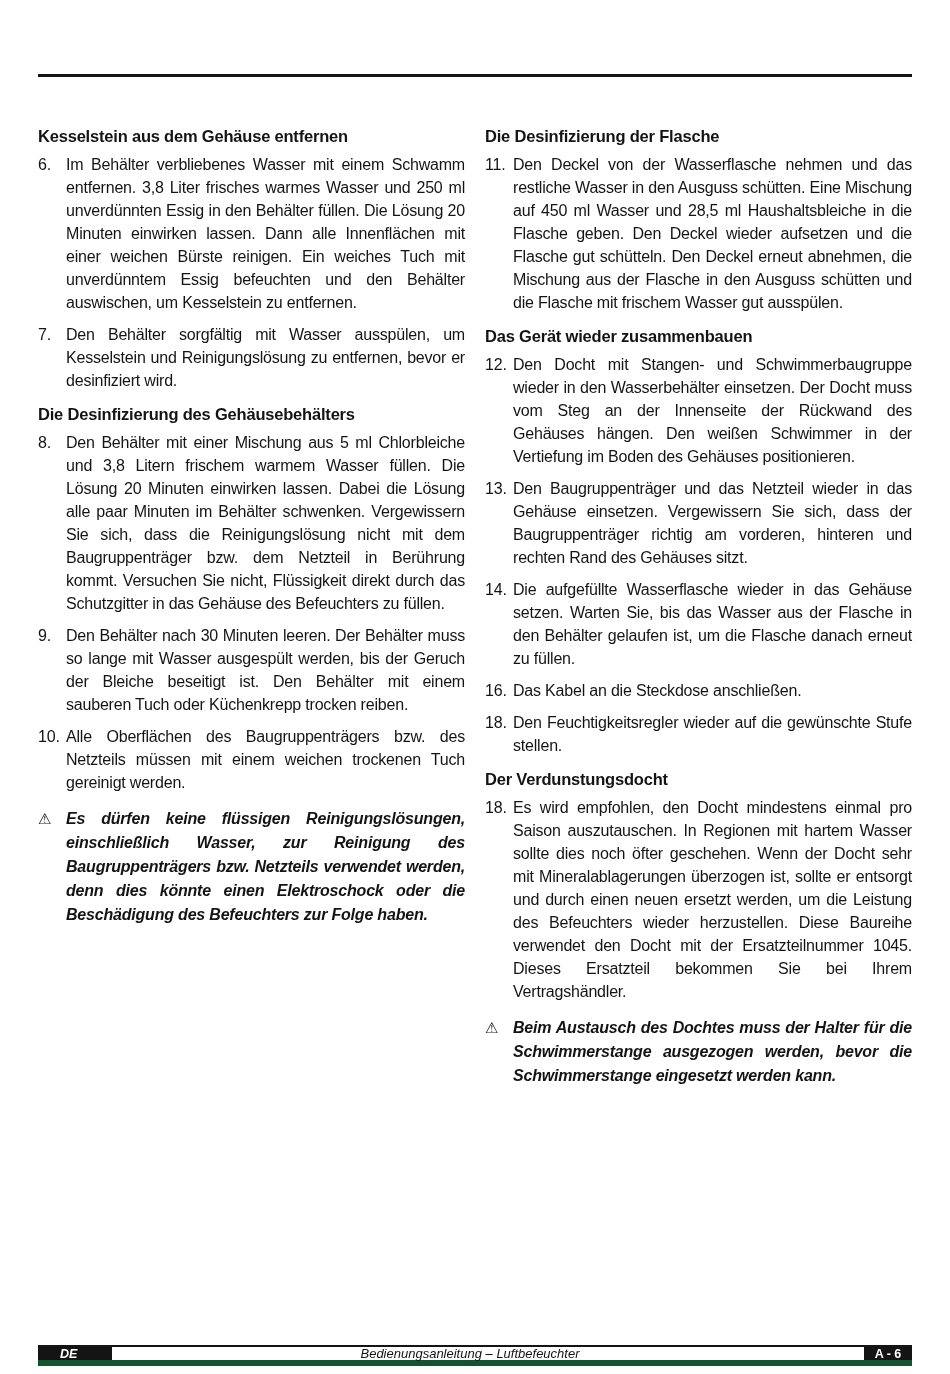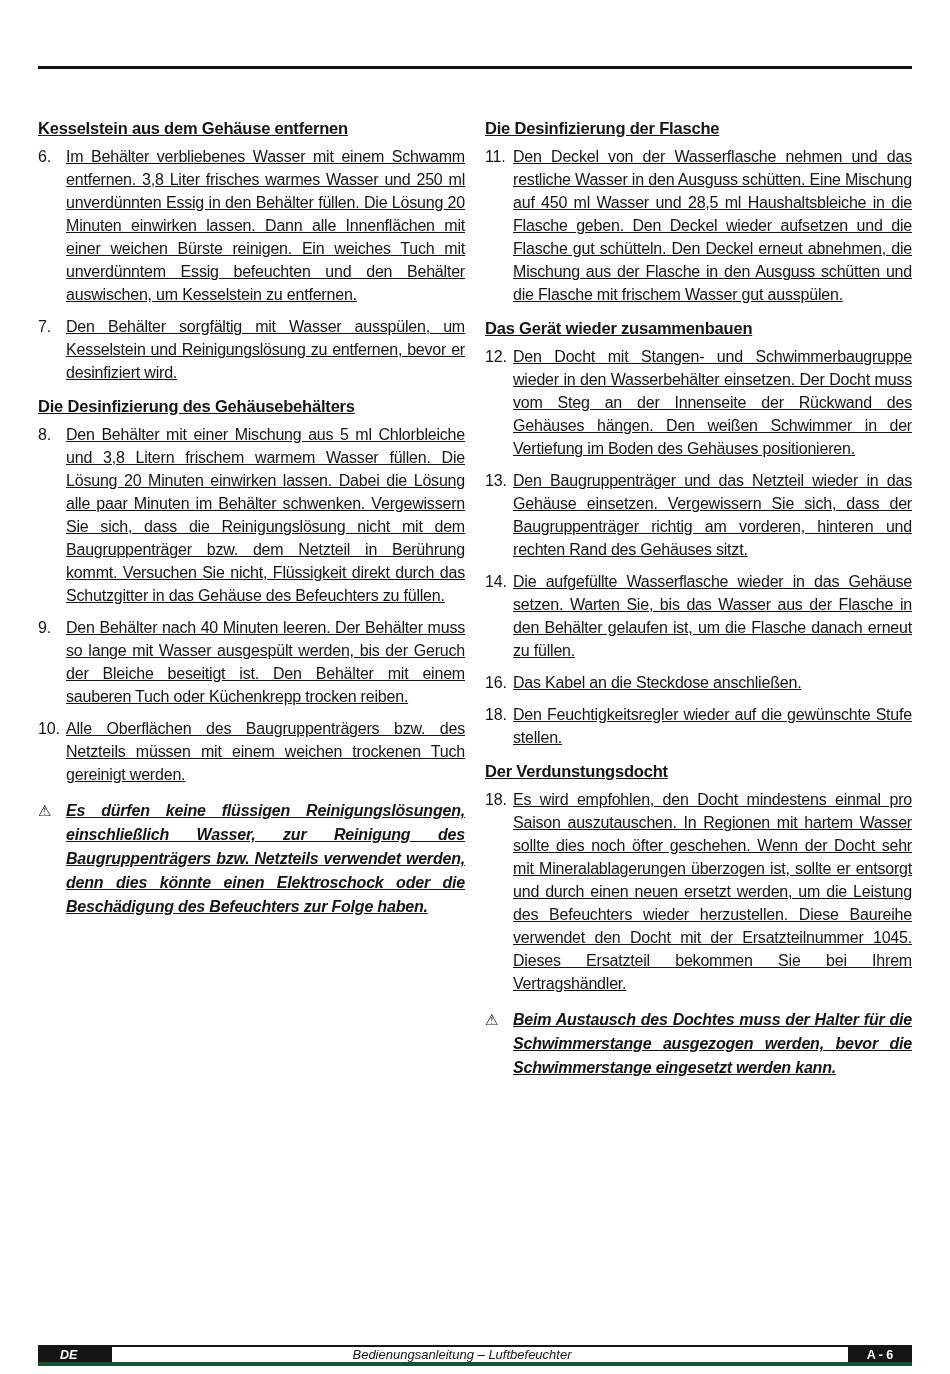--- a/index.html
+++ b/index.html
@@ -5,21 +5,21 @@
   * { margin: 0; padding: 0; box-sizing: border-box; }
   html, body { background: #ffffff; }
   body {
     width: 950px;
     height: 1374px;
     position: relative;
     overflow: hidden;
     font-family: "Liberation Sans", sans-serif;
     color: #141414;
   }
-  .page { position: absolute; inset: 0; padding: 0 38px; text-decoration: underline; }
+  .page { position: absolute; inset: 0; padding: 8px 38px; }
   .top-rule { margin-top: 66px; height: 3px; background: #141414; }
   .columns { display: flex; gap: 20px; margin-top: 50px; }
   .col { flex: 1 1 0; min-width: 0; }
   .block-heading {
     font-size: 16.5px;
     font-weight: bold;
     margin: 13px 0 7px 0;
     letter-spacing: -0.2px;
   }
   .col .block-heading:first-child { margin-top: 0; }
@@ -55,32 +55,32 @@
   }
   .footer {
     position: absolute;
     left: 38px;
     right: 38px;
     bottom: 8px;
     height: 21px;
     display: flex;
     align-items: stretch;
     border-top: 2px solid #141414;
-    border-bottom: 4px solid #14532d;
+    border-bottom: 6px solid #14532d;
   }
   .footer-badge {
     background: #141414;
     color: #ffffff;
     width: 74px;
     display: flex;
     align-items: center;
     font-size: 12.5px;
   }
   .footer-badge.lang { font-style: italic; font-weight: bold; padding-left: 22px; }
-  .footer-badge.ref { font-weight: bold; justify-content: center; width: 64px; margin-left: 36px; }
+  .footer-badge.ref { font-weight: bold; justify-content: center; width: 48px; margin-left: 36px; }
   .footer-center {
     flex: 1;
     display: flex;
     align-items: center;
     justify-content: center;
     font-style: italic;
     font-size: 13px;
     color: #141414;
   }
 </style>
@@ -90,21 +90,21 @@
 <div class="page">
   <div class="top-rule"></div>
 
   <div class="columns">
     <div class="col">
         <h3 class="block-heading">Kesselstein aus dem Gehäuse entfernen</h3>
         <div class="block-item"><span class="num">6.</span><span>Im Behälter verbliebenes Wasser mit einem Schwamm entfernen. 3,8 Liter frisches warmes Wasser und 250 ml unverdünnten Essig in den Behälter füllen. Die Lösung 20 Minuten einwirken lassen. Dann alle Innenflächen mit einer weichen Bürste reinigen. Ein weiches Tuch mit unverdünntem Essig befeuchten und den Behälter auswischen, um Kesselstein zu entfernen.</span></div>
         <div class="block-item"><span class="num">7.</span><span>Den Behälter sorgfältig mit Wasser ausspülen, um Kesselstein und Reinigungslösung zu entfernen, bevor er desinfiziert wird.</span></div>
         <h3 class="block-heading">Die Desinfizierung des Gehäusebehälters</h3>
         <div class="block-item"><span class="num">8.</span><span>Den Behälter mit einer Mischung aus 5 ml Chlorbleiche und 3,8 Litern frischem warmem Wasser füllen. Die Lösung 20 Minuten einwirken lassen. Dabei die Lösung alle paar Minuten im Behälter schwenken. Vergewissern Sie sich, dass die Reinigungslösung nicht mit dem Baugruppenträger bzw. dem Netzteil in Berührung kommt. Versuchen Sie nicht, Flüssigkeit direkt durch das Schutzgitter in das Gehäuse des Befeuchters zu füllen.</span></div>
-        <div class="block-item"><span class="num">9.</span><span>Den Behälter nach 40 Minuten leeren. Der Behälter muss so lange mit Wasser ausgespült werden, bis der Geruch der Bleiche beseitigt ist. Den Behälter mit einem sauberen Tuch oder Küchenkrepp trocken reiben.</span></div>
+        <div class="block-item"><span class="num">9.</span><span>Den Behälter nach 30 Minuten leeren. Der Behälter muss so lange mit Wasser ausgespült werden, bis der Geruch der Bleiche beseitigt ist. Den Behälter mit einem sauberen Tuch oder Küchenkrepp trocken reiben.</span></div>
         <div class="block-item"><span class="num">10.</span><span>Alle Oberflächen des Baugruppenträgers bzw. des Netzteils müssen mit einem weichen trockenen Tuch gereinigt werden.</span></div>
         <div class="block-warning"><span class="warn-icon">⚠</span><span>Es dürfen keine flüssigen Reinigungslösungen, einschließlich Wasser, zur Reinigung des Baugruppenträgers bzw. Netzteils verwendet werden, denn dies könnte einen Elektroschock oder die Beschädigung des Befeuchters zur Folge haben.</span></div>
       </div>
     <div class="col">
         <h3 class="block-heading">Die Desinfizierung der Flasche</h3>
         <div class="block-item"><span class="num">11.</span><span>Den Deckel von der Wasserflasche nehmen und das restliche Wasser in den Ausguss schütten. Eine Mischung auf 450 ml Wasser und 28,5 ml Haushaltsbleiche in die Flasche geben. Den Deckel wieder aufsetzen und die Flasche gut schütteln. Den Deckel erneut abnehmen, die Mischung aus der Flasche in den Ausguss schütten und die Flasche mit frischem Wasser gut ausspülen.</span></div>
         <h3 class="block-heading">Das Gerät wieder zusammenbauen</h3>
         <div class="block-item"><span class="num">12.</span><span>Den Docht mit Stangen- und Schwimmerbaugruppe wieder in den Wasserbehälter einsetzen. Der Docht muss vom Steg an der Innenseite der Rückwand des Gehäuses hängen. Den weißen Schwimmer in der Vertiefung im Boden des Gehäuses positionieren.</span></div>
         <div class="block-item"><span class="num">13.</span><span>Den Baugruppenträger und das Netzteil wieder in das Gehäuse einsetzen. Vergewissern Sie sich, dass der Baugruppenträger richtig am vorderen, hinteren und rechten Rand des Gehäuses sitzt.</span></div>
         <div class="block-item"><span class="num">14.</span><span>Die aufgefüllte Wasserflasche wieder in das Gehäuse setzen. Warten Sie, bis das Wasser aus der Flasche in den Behälter gelaufen ist, um die Flasche danach erneut zu füllen.</span></div>

